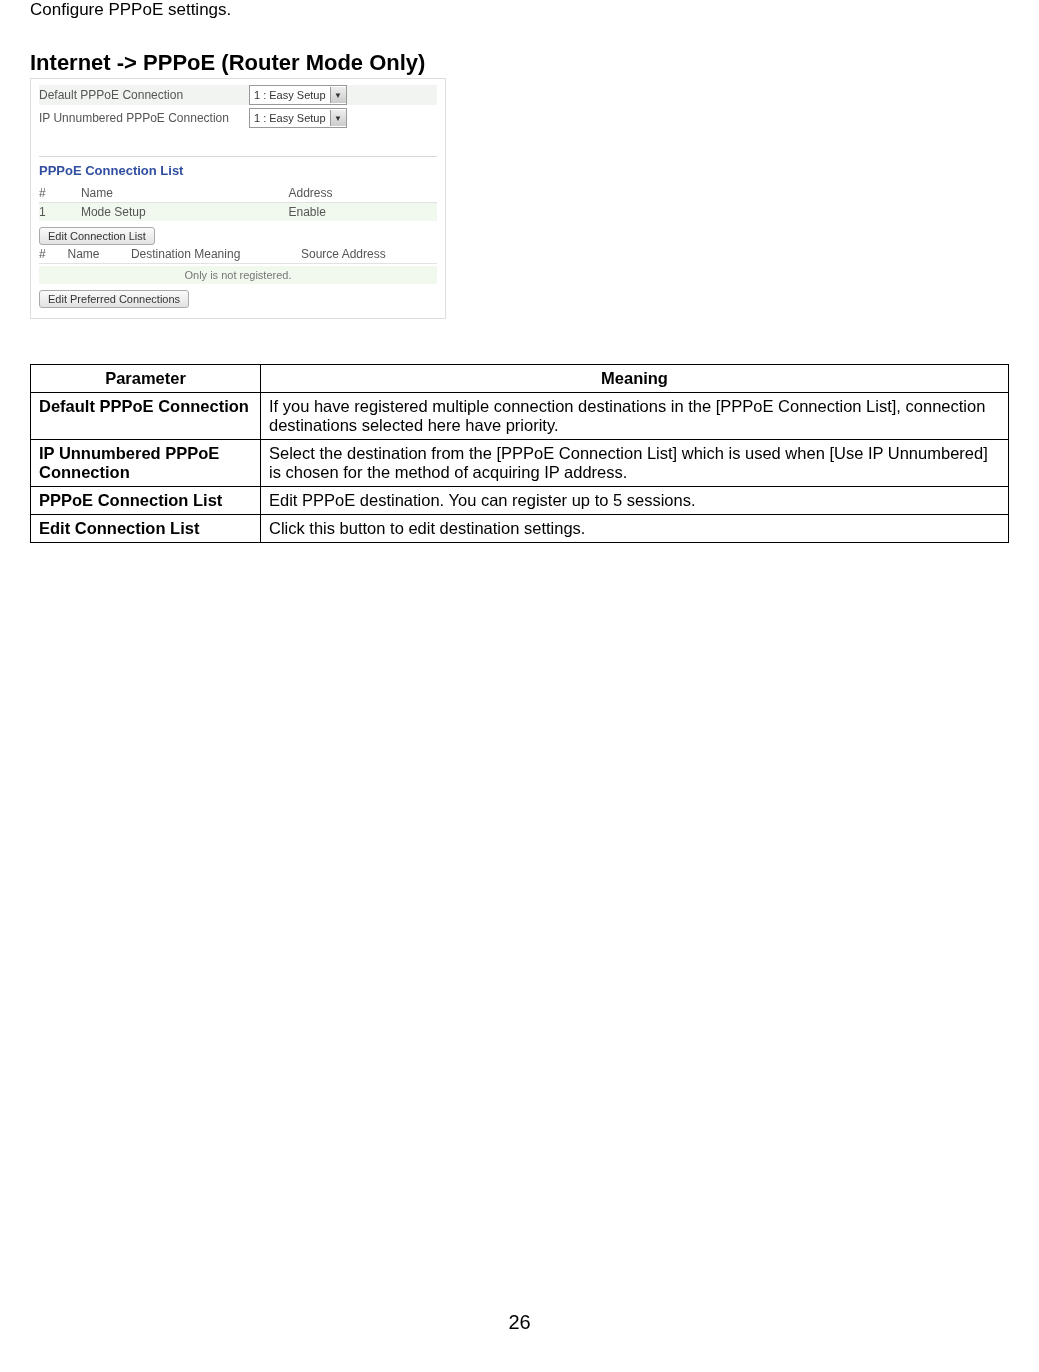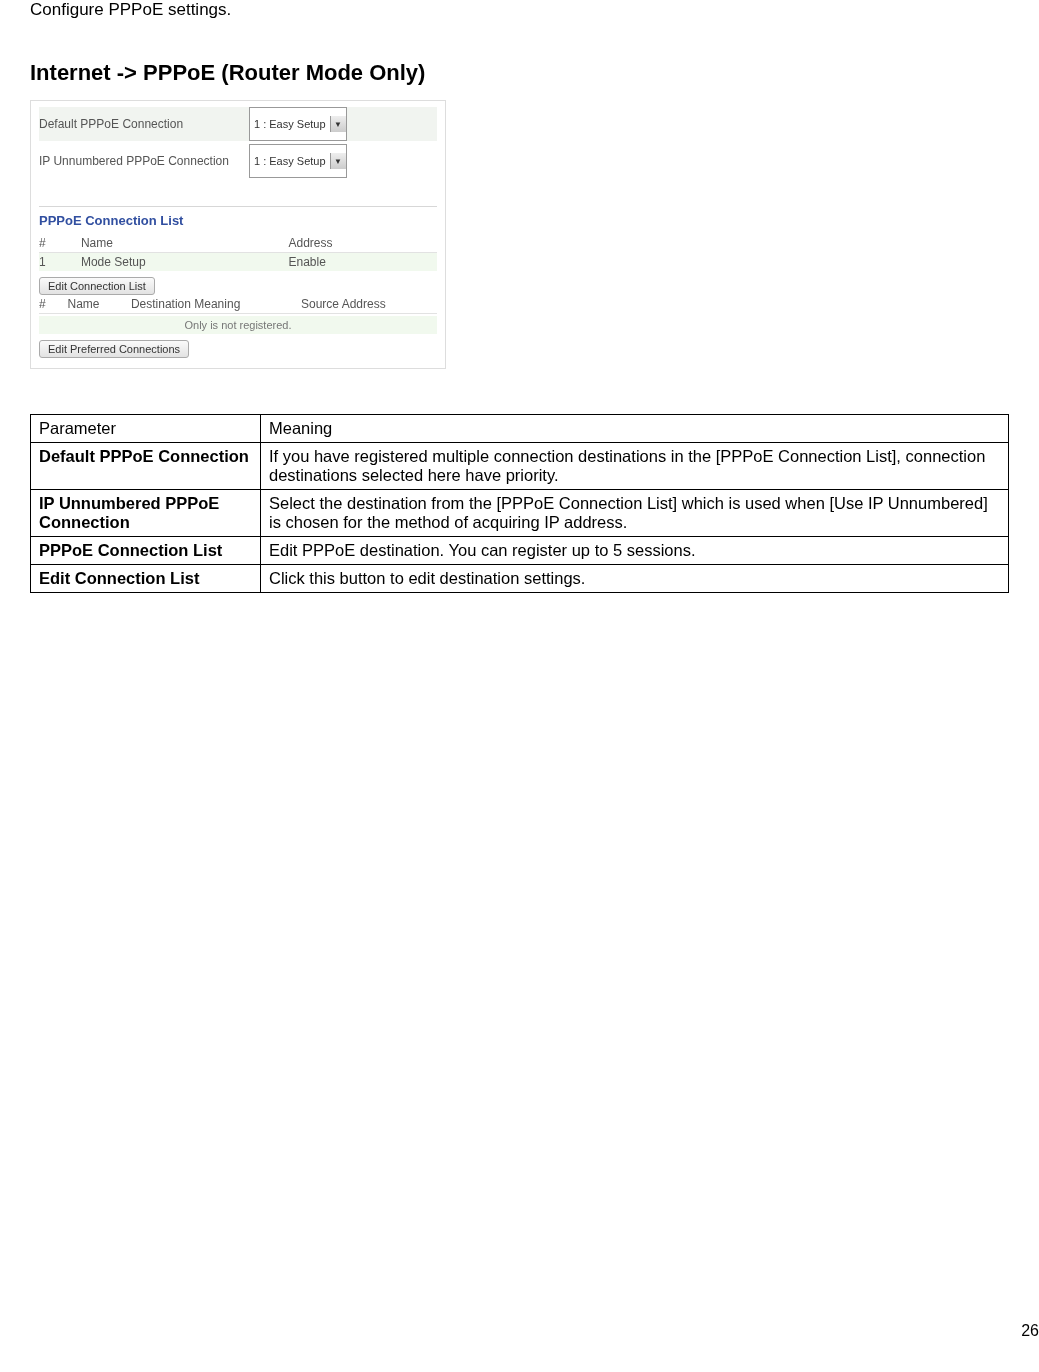--- a/index.html
+++ b/index.html
@@ -16,26 +16,26 @@
   }
   .main-title {
     font-size: 34px;
     font-weight: bold;
     border-bottom: 2px solid #000;
     padding-bottom: 2px;
     margin-bottom: 8px;
   }
   .subtitle {
     font-size: 17px;
-    margin-bottom: 40px;
+    margin-bottom: 30px;
   }
   .section-heading {
     font-size: 22px;
     font-weight: bold;
-    margin-bottom: 14px;
+    margin-bottom: 2px;
   }
   .screenshot-panel {
     width: 416px;
     border: 1px solid #ddd;
     padding: 6px 8px 10px 8px;
     background: #fff;
     font-family: Tahoma, Arial, sans-serif;
     font-size: 12px;
     color: #444;
     margin-bottom: 45px;
@@ -49,21 +49,21 @@
     width: 210px;
   }
   .grey-label { color: #555; }
   .setting-row.alt { background: #f1f4f0; }
   .dropdown {
     display: inline-flex;
     align-items: center;
     border: 1px solid #999;
     background: #fff;
     font-size: 11px;
-    height: 34px;
+    height: 20px;
   }
   .dropdown .dd-text { padding: 0 4px; color: #333; }
   .dropdown .dd-arrow {
     width: 16px;
     height: 16px;
     background: linear-gradient(#eee,#ccc);
     border-left: 1px solid #999;
     display: flex;
     align-items: center;
     justify-content: center;
@@ -111,28 +111,28 @@
     font-size: 16.5px;
   }
   .param-table th, .param-table td {
     border: 1px solid #000;
     padding: 4px 8px;
     text-align: left;
     vertical-align: top;
   }
   .param-table .param-col { width: 230px; font-weight: bold; }
   .param-table th { font-weight: bold; background: #fff; }
-  .param-table .head-cell { font-weight: normal; }
+  .param-table .head-cell { font-weight: bold; text-align: center; }
   .page-number {
     position: absolute;
-    bottom: 32px;
+    bottom: 38px;
     left: 0;
     width: 100%;
-    text-align: right;
-    font-size: 16px;
+    text-align: center;
+    font-size: 20px;
   }
 </style>
 </head>
 <body>
 
 <div class="page">
   <p class="subtitle">Configure PPPoE settings.</p>
 
   <h2 class="section-heading">Internet -&gt; PPPoE (Router Mode Only)</h2>
 

